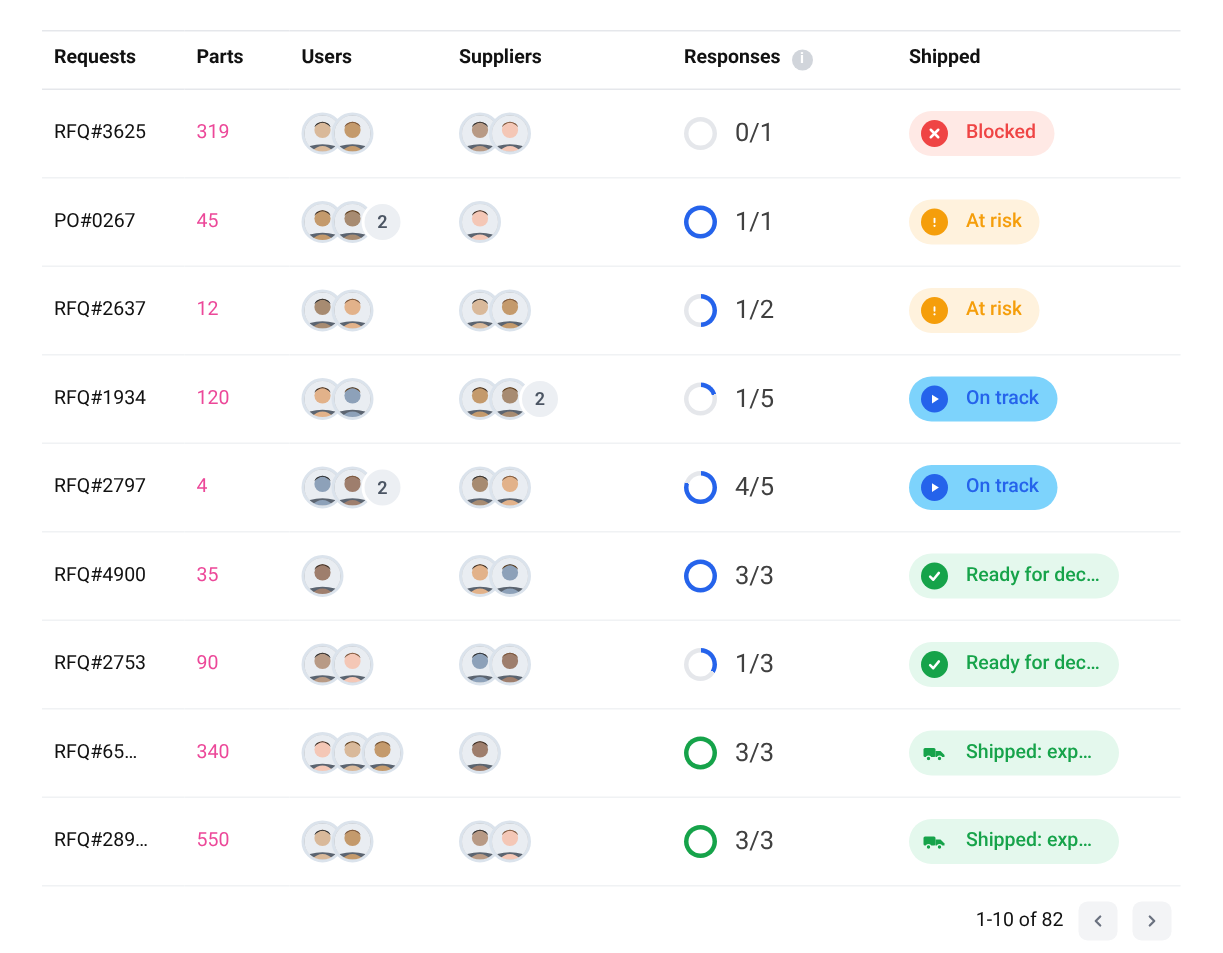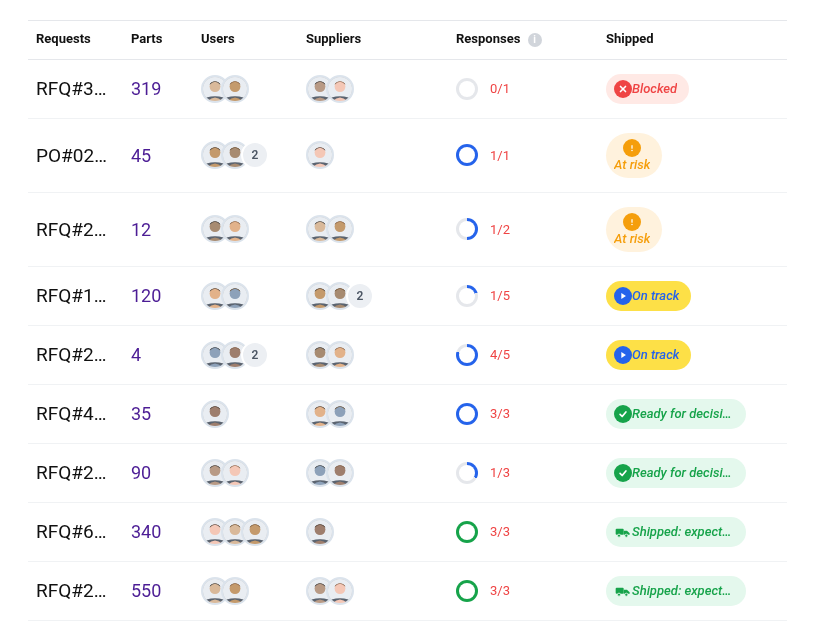--- a/index.html
+++ b/index.html
@@ -28,27 +28,27 @@
     padding:10px 8px 12px 8px;
     border-bottom:1px solid #e5e7eb;
     border-top:1px solid #e5e7eb;
   }
   tbody td {
     padding:14px 8px;
     border-bottom:1px solid #f0f2f4;
     vertical-align:middle;
   }
   .req-cell {
-    font-size:19px;
+    font-size:13px;
     color:#111;
     white-space:nowrap;
     overflow:hidden;
     text-overflow:ellipsis;
   }
-  .parts-cell { font-size:18px; color:#4c1d95; }
+  .parts-cell { font-size:13px; color:#ec4899; }
   .avatars { display:flex; align-items:center; }
   .avatar {
     width:28px; height:28px;
     border-radius:50%;
     border:2px solid #dbe3ec;
     background:#c4c4c4;
     display:inline-flex;
     align-items:center;
     justify-content:center;
     overflow:hidden;
@@ -60,50 +60,49 @@
     width:28px; height:28px; line-height:24px; text-align:center;
     border-radius:50%;
     background:#eceff3;
     border:2px solid #fff;
     color:#4b5563;
     font-size:12px;
     font-weight:600;
     display:inline-flex; align-items:center; justify-content:center;
   }
   .resp-cell { display:flex; align-items:center; gap:12px; }
-  .resp-text { font-size:13px; color:#ef4444; }
+  .resp-text { font-size:17px; color:#404040; }
   .ring {
     width:22px; height:22px; border-radius:50%;
     position:relative;
     display:inline-block;
   }
   .ring::after {
     content:'';
     position:absolute;
     inset:3px;
     background:#fff;
     border-radius:50%;
   }
   .status-pill {
     display:inline-flex;
     align-items:center;
-    gap:0;
+    gap:12px;
     padding:6px 12px 6px 8px;
     border-radius:999px;
     font-size:13px;
     font-weight:500;
     max-width:140px;
-    font-style:italic;
   }
   .status-pill .pill-text {
     white-space:nowrap; overflow:hidden; text-overflow:ellipsis;
   }
   .status-blocked { background:#ffe9e5; color:#ef4444; }
-  .status-atrisk  { background:#fff2dd; color:#f59e0b;flex-direction:column; }
-  .status-ontrack { background:#fde047; color:#2563eb; }
+  .status-atrisk  { background:#fff2dd; color:#f59e0b; }
+  .status-ontrack { background:#7dd3fc; color:#2563eb; }
   .status-ready   { background:#e4f8ed; color:#16a34a; }
   .status-shipped { background:#e4f8ed; color:#16a34a; }
   .pill-icon {
     width:18px; height:18px; border-radius:50%;
     display:inline-flex; align-items:center; justify-content:center; flex:0 0 18px;
   }
   .ic-blocked { background:#ef4444; }
   .ic-atrisk  { background:#f59e0b; }
   .ic-ontrack { background:#2563eb; }
   .ic-ready   { background:#16a34a; }
@@ -721,13 +720,26 @@
                   <circle cx="17" cy="17.5" r="2.3" fill="#16a34a" stroke="#e4f8ed" stroke-width="1.2"></circle>
                 </svg>
               </span>
         <span class="pill-text">Shipped: expected for…</span>
       </span>
     </td>
   </tr>
       </tbody>
   </table>
 
+  <div class="pagination">
+    <span>1-10 of 82</span>
+    <button class="pg-btn" aria-label="previous">
+      <svg width="12" height="12" viewBox="0 0 24 24" fill="none" stroke="currentColor" stroke-width="3" stroke-linecap="round" stroke-linejoin="round">
+          <polyline points="15 18 9 12 15 6"></polyline>
+        </svg>
+    </button>
+    <button class="pg-btn" aria-label="next">
+      <svg width="12" height="12" viewBox="0 0 24 24" fill="none" stroke="currentColor" stroke-width="3" stroke-linecap="round" stroke-linejoin="round">
+          <polyline points="9 18 15 12 9 6"></polyline>
+        </svg>
+    </button>
+  </div>
 </div>
 
 </body></html>

